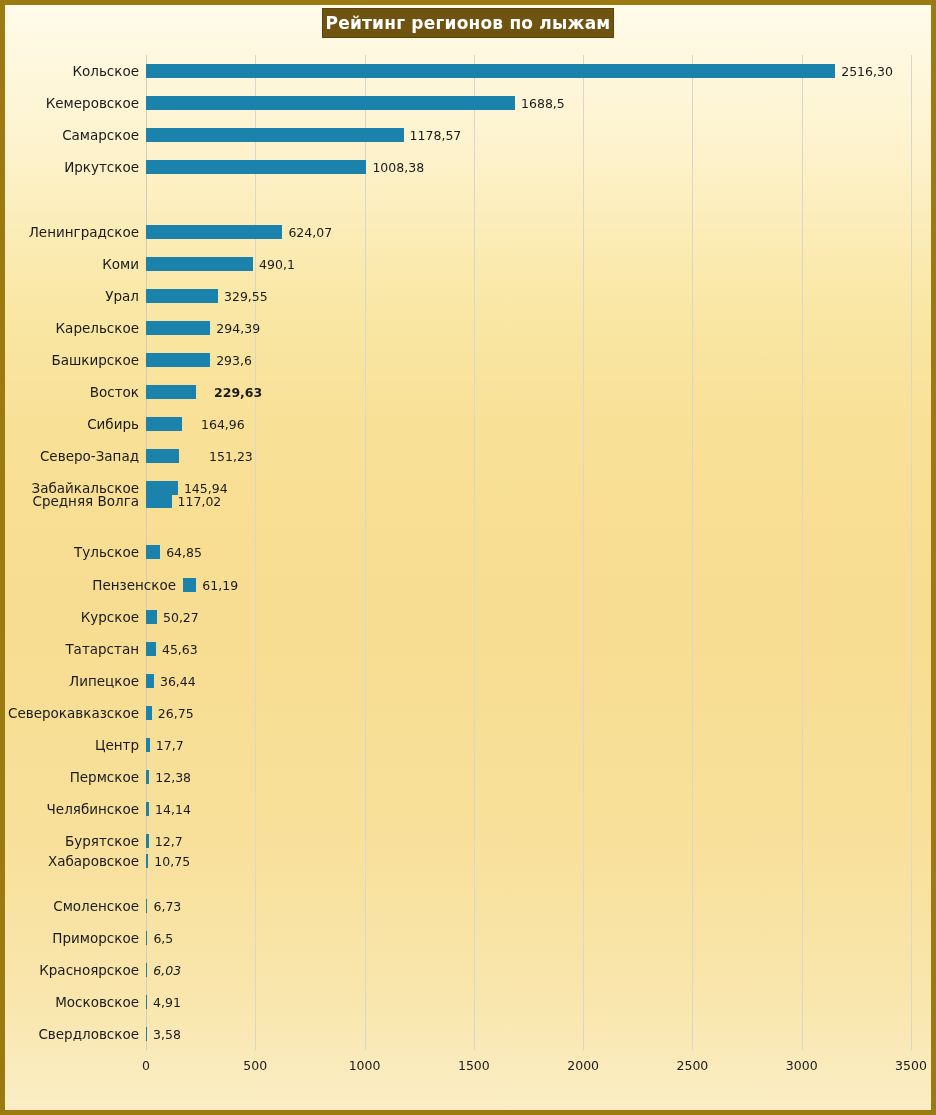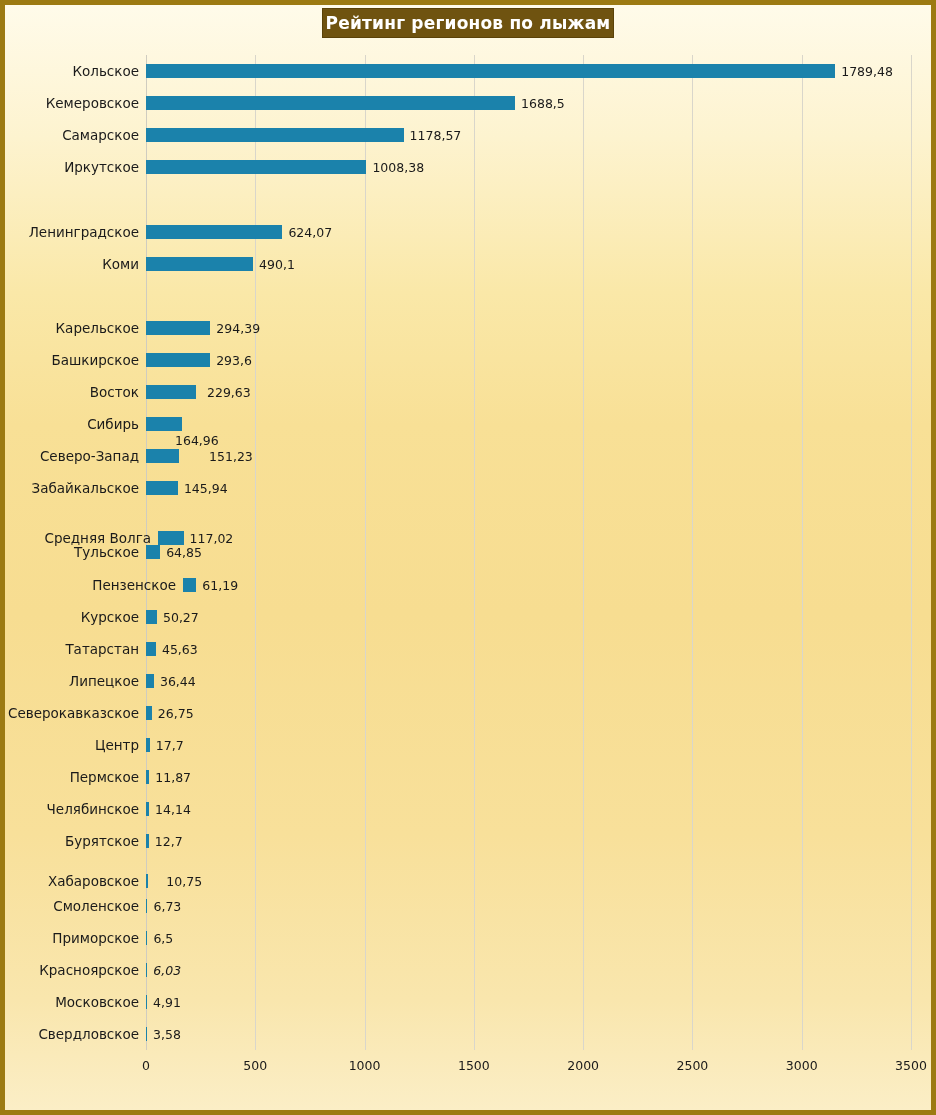--- a/index.html
+++ b/index.html
@@ -149,21 +149,21 @@
         <div class="gridline" style="left: 327.857px;"></div>
         <div class="gridline" style="left: 437.143px;"></div>
         <div class="gridline" style="left: 546.429px;"></div>
         <div class="gridline" style="left: 655.714px;"></div>
         <div class="gridline" style="left: 765px;"></div>
       </div>
     <div id="bars-layer">
         <div class="bar-row" style="top: 0px; height: 32.0968px;">
           <div class="bar-label">Кольское</div>
           <div class="bar-rect" style="width: 689.21px; background: rgb(27, 130, 171);"></div>
-          <div class="bar-value" style="left: 695.21px;">1789,48</div>
+          <div class="bar-value" style="left: 695.21px;">2516,30</div>
         </div>
         <div class="bar-row" style="top: 32.0968px; height: 32.0968px;">
           <div class="bar-label">Кемеровское</div>
           <div class="bar-rect" style="width: 369.058px; background: rgb(27, 130, 171);"></div>
           <div class="bar-value" style="left: 375.058px;">1688,5</div>
         </div>
         <div class="bar-row" style="top: 64.1935px; height: 32.0968px;">
           <div class="bar-label">Самарское</div>
           <div class="bar-rect" style="width: 257.602px; background: rgb(27, 130, 171);"></div>
           <div class="bar-value" style="left: 263.602px;">1178,57</div>
@@ -176,51 +176,56 @@
         <div class="bar-row" style="top: 160.484px; height: 32.0968px;">
           <div class="bar-label">Ленинградское</div>
           <div class="bar-rect" style="width: 136.404px; background: rgb(27, 130, 171);"></div>
           <div class="bar-value" style="left: 142.404px;">624,07</div>
         </div>
         <div class="bar-row" style="top: 192.581px; height: 32.0968px;">
           <div class="bar-label">Коми</div>
           <div class="bar-rect" style="width: 107.122px; background: rgb(27, 130, 171);"></div>
           <div class="bar-value" style="left: 113.122px;">490,1</div>
         </div>
+        <div class="bar-row" style="top: 224.677px; height: 32.0968px;">
+          <div class="bar-label">Урал</div>
+          <div class="bar-rect" style="width: 72.0302px; background: rgb(27, 130, 171);"></div>
+          <div class="bar-value" style="left: 78.0302px;">329,55</div>
+        </div>
         <div class="bar-row" style="top: 256.774px; height: 32.0968px;">
           <div class="bar-label">Карельское</div>
           <div class="bar-rect" style="width: 64.3452px; background: rgb(27, 130, 171);"></div>
           <div class="bar-value" style="left: 70.3452px;">294,39</div>
         </div>
         <div class="bar-row" style="top: 288.871px; height: 32.0968px;">
           <div class="bar-label">Башкирское</div>
           <div class="bar-rect" style="width: 64.1726px; background: rgb(27, 130, 171);"></div>
           <div class="bar-value" style="left: 70.1726px;">293,6</div>
         </div>
         <div class="bar-row" style="top: 320.968px; height: 32.0968px;">
           <div class="bar-label">Восток</div>
           <div class="bar-rect" style="width: 50.1906px; background: rgb(27, 130, 171);"></div>
-          <div class="bar-value" style="left: 61px;">229,63</div>
+          <div class="bar-value" style="left: 68px; font-weight: bold;">229,63</div>
         </div>
         <div class="bar-row" style="top: 353.065px; height: 32.0968px;">
           <div class="bar-label">Сибирь</div>
           <div class="bar-rect" style="width: 36.0555px; background: rgb(27, 130, 171);"></div>
-          <div class="bar-value" style="left: 29px; margin-top: 16px;">164,96</div>
+          <div class="bar-value" style="left: 55px;">164,96</div>
         </div>
         <div class="bar-row" style="top: 385.161px; height: 32.0968px;">
           <div class="bar-label">Северо-Запад</div>
           <div class="bar-rect" style="width: 33.0546px; background: rgb(27, 130, 171);"></div>
           <div class="bar-value" style="left: 39.0546px; margin-left: 24px;">151,23</div>
         </div>
         <div class="bar-row" style="top: 417.258px; height: 32.0968px;">
           <div class="bar-label">Забайкальское</div>
           <div class="bar-rect" style="width: 31.8983px; background: rgb(27, 130, 171);"></div>
           <div class="bar-value" style="left: 37.8983px;">145,94</div>
         </div>
-        <div class="bar-row" style="top: 467px; height: 32.0968px; margin-left: 12px;">
+        <div class="bar-row" style="top: 430px; height: 32.0968px;">
           <div class="bar-label">Средняя Волга</div>
           <div class="bar-rect" style="width: 25.5772px; background: rgb(27, 130, 171);"></div>
           <div class="bar-value" style="left: 31.5772px; text-align: center;">117,02</div>
         </div>
         <div class="bar-row" style="top: 481.452px; height: 32.0968px;">
           <div class="bar-label">Тульское</div>
           <div class="bar-rect" style="width: 14.1744px; background: rgb(27, 130, 171);"></div>
           <div class="bar-value" style="left: 20.1744px;">64,85</div>
         </div>
         <div class="bar-row" style="top: 513.548px; height: 32.0968px; margin-left: 37px;">
@@ -249,36 +254,36 @@
           <div class="bar-value" style="left: 11.8468px;">26,75</div>
         </div>
         <div class="bar-row" style="top: 674.032px; height: 32.0968px;">
           <div class="bar-label">Центр</div>
           <div class="bar-rect" style="width: 3.86871px; background: rgb(27, 130, 171);"></div>
           <div class="bar-value" style="left: 9.86871px;">17,7</div>
         </div>
         <div class="bar-row" style="top: 706.129px; height: 32.0968px;">
           <div class="bar-label">Пермское</div>
           <div class="bar-rect" style="width: 3.2589px; background: rgb(27, 130, 171);"></div>
-          <div class="bar-value" style="left: 9.2589px;">11,87</div>
+          <div class="bar-value" style="left: 9.2589px;">12,38</div>
         </div>
         <div class="bar-row" style="top: 738.226px; height: 32.0968px;">
           <div class="bar-label">Челябинское</div>
           <div class="bar-rect" style="width: 3.0906px; background: rgb(27, 130, 171);"></div>
           <div class="bar-value" style="left: 9.0906px;">14,14</div>
         </div>
         <div class="bar-row" style="top: 770.323px; height: 32.0968px;">
           <div class="bar-label">Бурятское</div>
           <div class="bar-rect" style="width: 2.77586px; background: rgb(27, 130, 171);"></div>
           <div class="bar-value" style="left: 8.77586px;">12,7</div>
         </div>
-        <div class="bar-row" style="top: 810px; height: 32.0968px;">
+        <div class="bar-row" style="top: 790px; height: 32.0968px;">
           <div class="bar-label">Хабаровское</div>
           <div class="bar-rect" style="width: 2.34964px; background: rgb(27, 130, 171);"></div>
-          <div class="bar-value" style="left: 8.34964px; margin-left: 12px;">10,75</div>
+          <div class="bar-value" style="left: 8.34964px;">10,75</div>
         </div>
         <div class="bar-row" style="top: 834.516px; height: 32.0968px;">
           <div class="bar-label">Смоленское</div>
           <div class="bar-rect" style="width: 1.47099px; background: rgb(27, 130, 171);"></div>
           <div class="bar-value" style="left: 7.47099px;">6,73</div>
         </div>
         <div class="bar-row" style="top: 866.613px; height: 32.0968px;">
           <div class="bar-label">Приморское</div>
           <div class="bar-rect" style="width: 1.42071px; background: rgb(27, 130, 171);"></div>
           <div class="bar-value" style="left: 7.42071px;">6,5</div>

